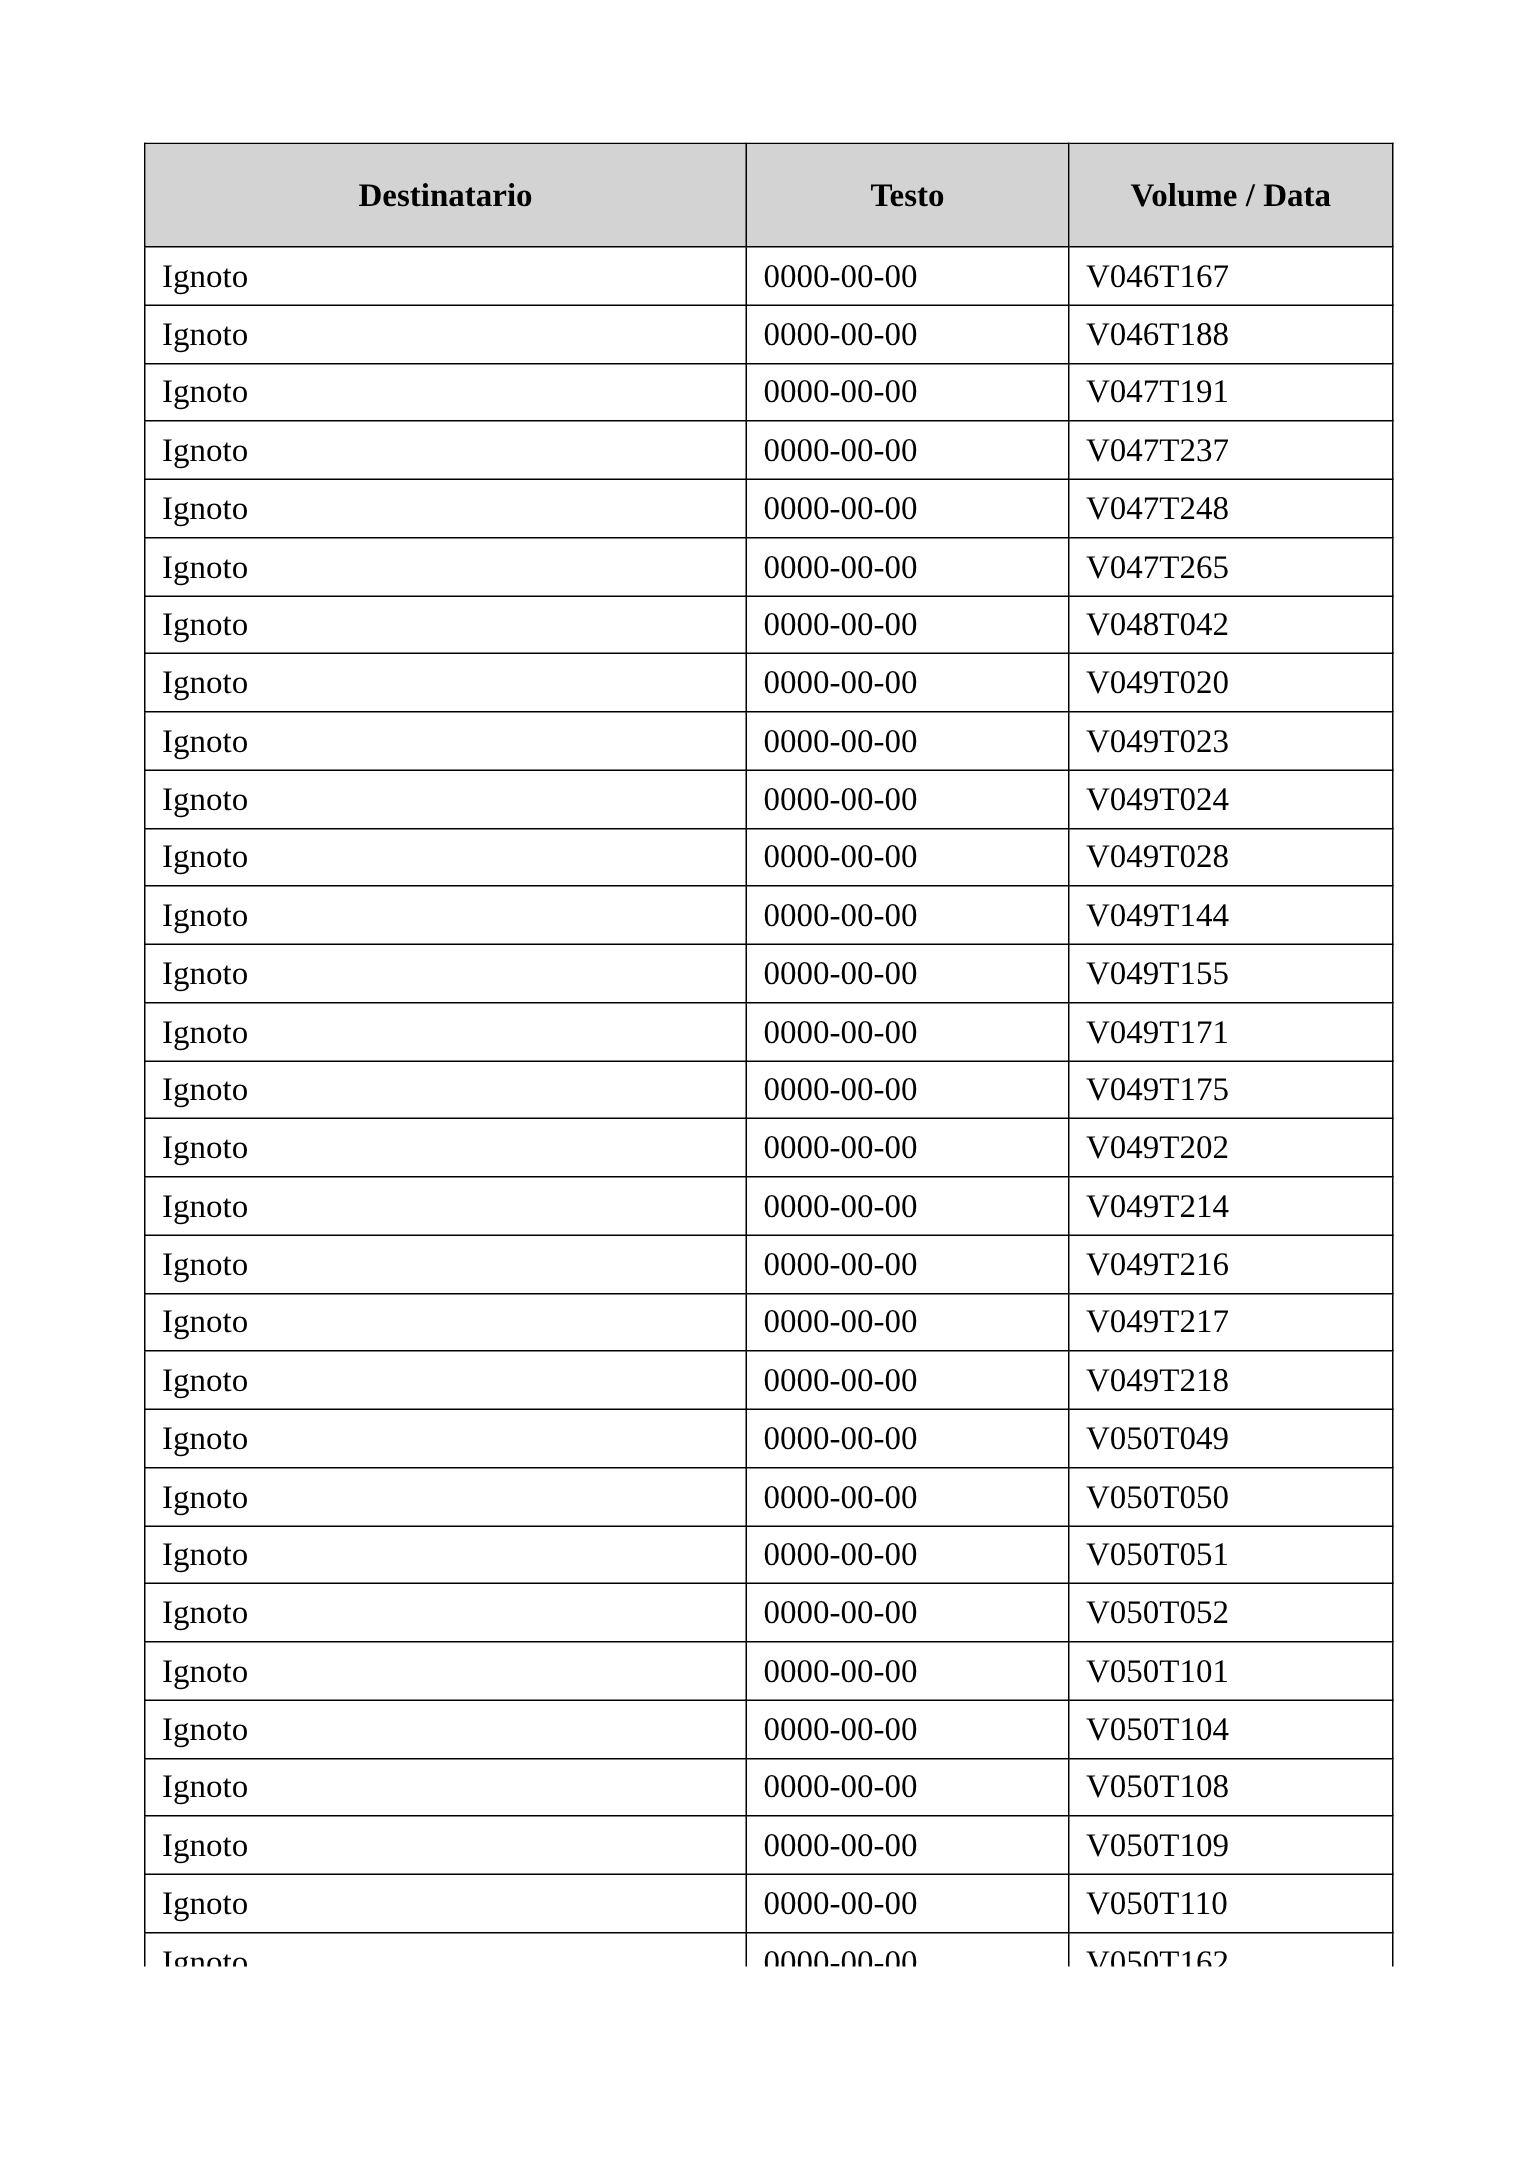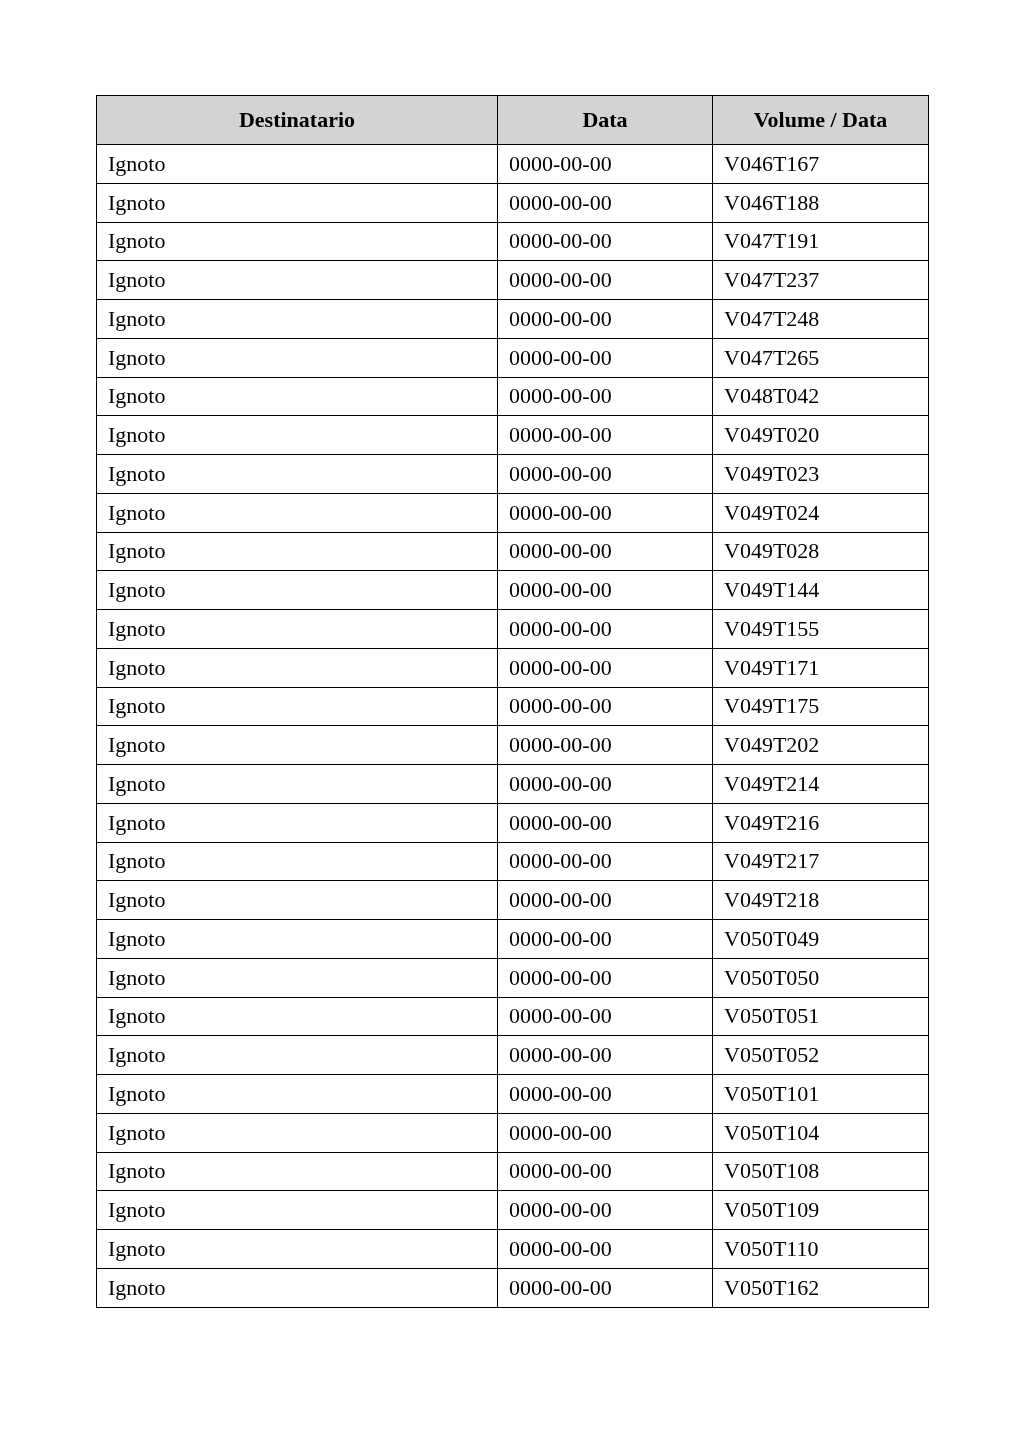--- a/index.html
+++ b/index.html
@@ -36,21 +36,21 @@
     overflow: hidden;
     white-space: nowrap;
   }
   .doc-table th {
     background: #d3d3d3;
     font-weight: bold;
     font-size: 22px;
     text-align: center;
     vertical-align: middle;
     height: 40px;
-    padding: 4px;
+    padding: 14px;
   }
   .doc-table td {
     font-size: 22px;
     font-weight: normal;
     text-align: left;
     vertical-align: middle;
     height: 37.75px;
     padding: 0 0 0 11px;
   }
 </style>
@@ -61,21 +61,21 @@
   <div class="table-clip">
     <table class="doc-table">
       <colgroup>
         <col style="width:401px">
         <col style="width:215px">
         <col style="width:216px">
       </colgroup>
       <thead>
         <tr>
           <th>Destinatario</th>
-          <th>Data</th>
+          <th>Testo</th>
           <th>Volume / Data</th>
         </tr>
       </thead>
       <tbody>
           <tr>
             <td>Ignoto</td>
             <td>0000-00-00</td>
             <td>V046T167</td>
           </tr>
           <tr>

